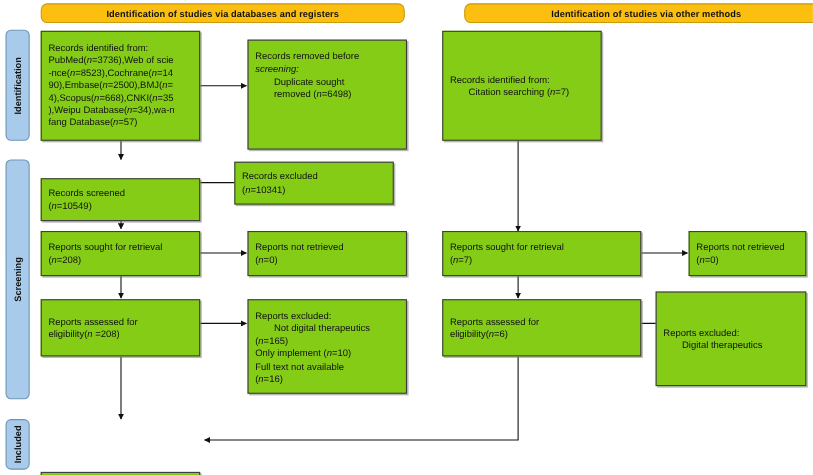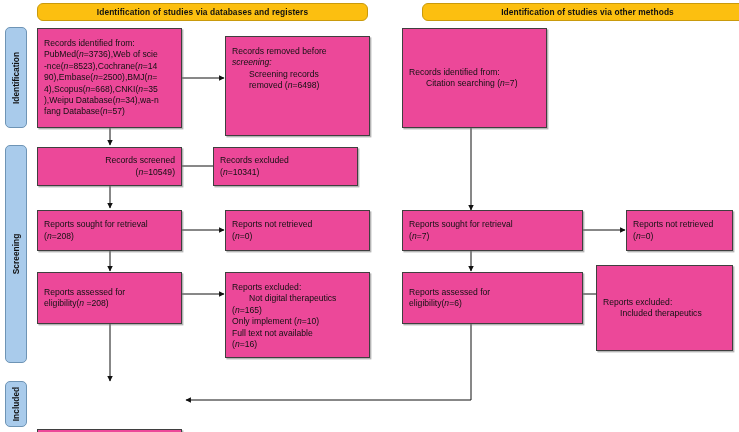--- a/index.html
+++ b/index.html
@@ -45,21 +45,21 @@
   }
   .side-bar span {
     transform: rotate(-90deg);
     white-space: nowrap;
     font-size: 8.4px;
     font-weight: bold;
     color: #111111;
   }
   .node {
     position: absolute;
-    background: #ec4899;
+    background: #84cc16;
     border: 1px solid #3f3f3f;
     box-sizing: border-box;
     box-shadow: 1.4px 1.4px 0 rgba(120,120,120,0.55);
     display: flex;
     align-items: center;
     padding: 0 6px;
   }
   .node .txt {
     font-size: 8.6px;
     line-height: 11.4px;
@@ -132,26 +132,26 @@
       <span>4),Scopus(<i>n</i>=668),CNKI(<i>n</i>=35</span><br>
       <span>),Weipu Database(<i>n</i>=34),wa-n</span><br>
       <span>fang Database(<i>n</i>=57)</span>
     </div>
   </div>
 
   <div class="node vtop" style="left:225px; top:36px; width:145px; height:100px;">
     <div class="txt">
       <span>Records removed before</span><br>
       <span class="ital">screening:</span><br>
-      <span class="indent">Screening records</span>
+      <span class="indent">Duplicate sought</span>
       <span class="indent">removed (<i>n</i>=6498)</span>
     </div>
   </div>
 
-  <div class="node" style="left:37px; top:147px; width:145px; height:39px;text-align:right;">
+  <div class="node" style="left:37px; top:162px; width:145px; height:39px;">
     <div class="txt">
       <span>Records screened</span><br>
       <span>(<i>n</i>=10549)</span>
     </div>
   </div>
 
   <div class="node" style="left:213px; top:147px; width:145px; height:39px;">
     <div class="txt">
       <span>Records excluded</span><br>
       <span>(<i>n</i>=10341)</span>
@@ -214,21 +214,21 @@
   <div class="node" style="left:402px; top:272px; width:181px; height:52px;">
     <div class="txt">
       <span>Reports assessed for</span><br>
       <span>eligibility(<i>n</i>=6)</span>
     </div>
   </div>
 
   <div class="node" style="left:596px; top:265px; width:137px; height:86px;">
     <div class="txt">
       <span>Reports excluded:</span><br>
-      <span class="indent">Included therapeutics</span>
+      <span class="indent">Digital therapeutics</span>
     </div>
   </div>
 
   <div class="node" style="left:37px; top:381px; width:145px; height:46px;margin-top:48px;">
     <div class="txt">
       <span>Reports of included studies</span><br>
       <span>(<i>n</i>=23)</span>
     </div>
   </div>
 

